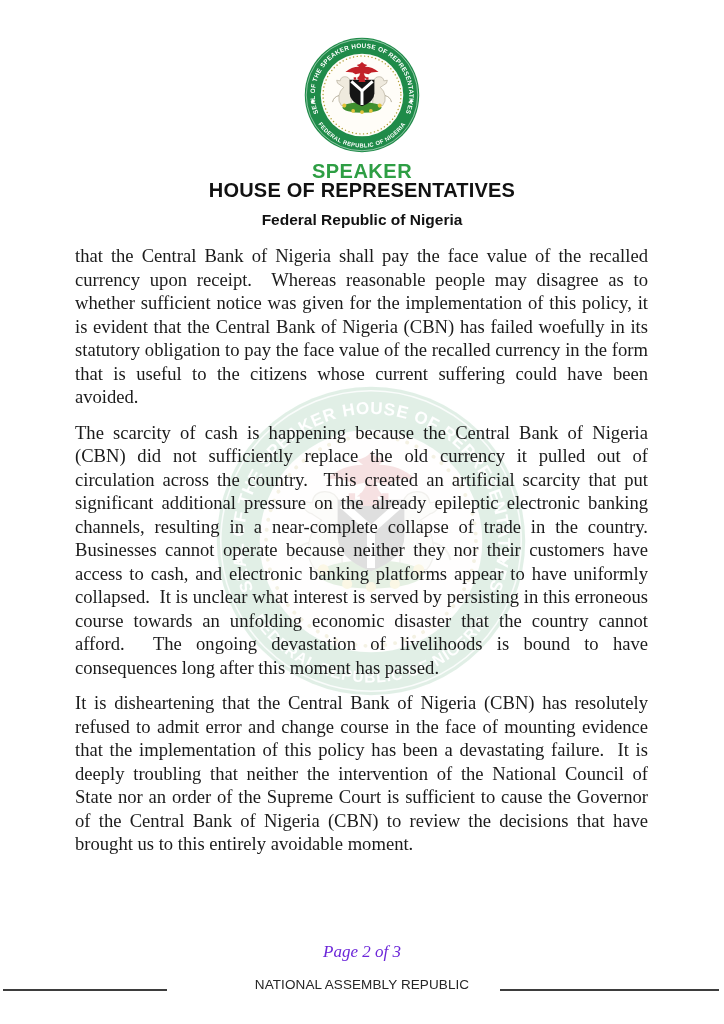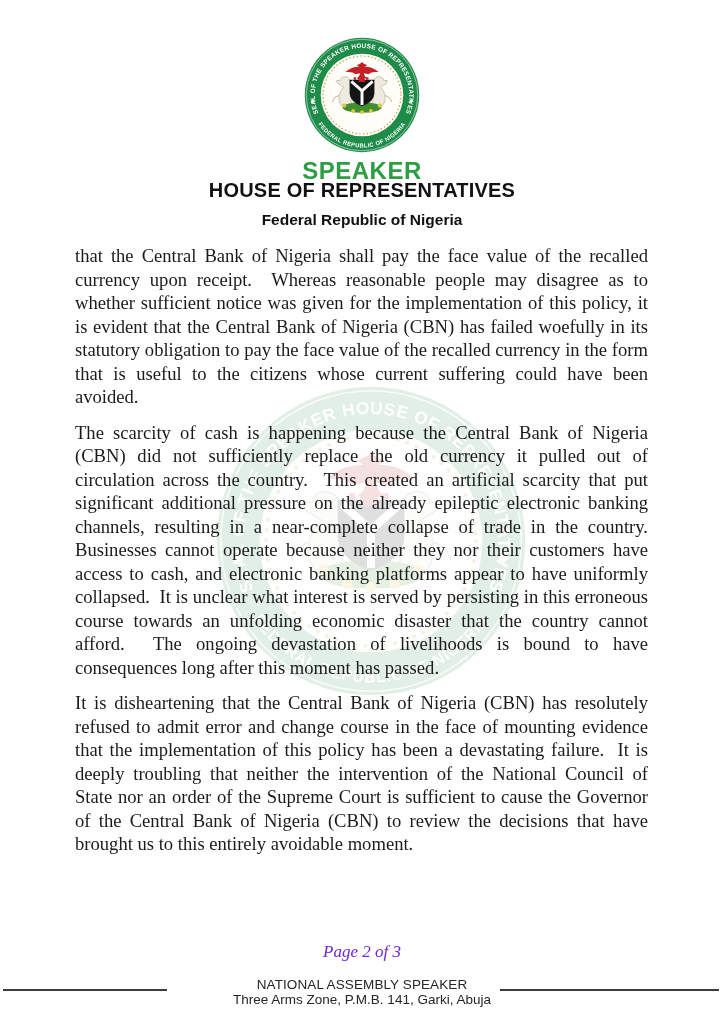--- a/index.html
+++ b/index.html
@@ -5,21 +5,21 @@
   html,body{margin:0;padding:0;background:#ffffff;}
   .page{
     position:relative;width:724px;height:1024px;background:#ffffff;
     overflow:hidden;font-family:"Liberation Serif",serif;color:#1b1b1b;
   }
   
   .header{position:absolute;top:36px;left:0;right:0;text-align:center;z-index:2;}
   .seal{width:118px;height:118px;display:inline-block;}
   .seal-arc-text{fill:#ffffff;font-family:"Liberation Sans",sans-serif;font-weight:bold;}
   .speaker-title{margin:3px 0 0 0;font-family:"Liberation Sans",sans-serif;font-weight:bold;
-    font-size:24px;letter-spacing:0.5px;color:#2e9e44;line-height:20px;}
+    font-size:20px;letter-spacing:0.5px;color:#2e9e44;line-height:20px;}
   .house-line{margin:1px 0 12px 0;font-family:"Liberation Sans",sans-serif;font-weight:bold;
     font-size:20px;letter-spacing:0.2px;color:#111;line-height:17px;}
   .federal-line{margin:0;font-family:"Liberation Sans",sans-serif;font-weight:bold;
     font-size:15.5px;color:#111;line-height:17px;}
   
   .watermark{position:absolute;left:212px;top:382px;width:318px;height:318px;
     opacity:0.13;z-index:0;pointer-events:none;}
   
   .content{position:absolute;left:75px;top:244px;width:581px;z-index:1;}
   .para{margin:0 8px 12px 0;font-size:18.6px;line-height:23.5px;text-align:justify;
@@ -109,17 +109,16 @@
     <p class="para">that the Central Bank of Nigeria shall pay the face value of the recalled currency upon receipt.  Whereas reasonable people may disagree as to whether sufficient notice was given for the implementation of this policy, it is evident that the Central Bank of Nigeria (CBN) has failed woefully in its statutory obligation to pay the face value of the recalled currency in the form that is useful to the citizens whose current suffering could have been avoided.</p>
     <p class="para">The scarcity of cash is happening because the Central Bank of Nigeria (CBN) did not sufficiently replace the old currency it pulled out of circulation across the country.  This created an artificial scarcity that put significant additional pressure on the already epileptic electronic banking channels, resulting in a near-complete collapse of trade in the country.  Businesses cannot operate because neither they nor their customers have access to cash, and electronic banking platforms appear to have uniformly collapsed.  It is unclear what interest is served by persisting in this erroneous course towards an unfolding economic disaster that the country cannot afford.  The ongoing devastation of livelihoods is bound to have consequences long after this moment has passed.</p>
     <p class="para">It is disheartening that the Central Bank of Nigeria (CBN) has resolutely refused to admit error and change course in the face of mounting evidence that the implementation of this policy has been a devastating failure.  It is deeply troubling that neither the intervention of the National Council of State nor an order of the Supreme Court is sufficient to cause the Governor of the Central Bank of Nigeria (CBN) to review the decisions that have brought us to this entirely avoidable moment.</p>
   </div>
 
   <div class="page-label">Page 2 of 3</div>
 
   <div class="footer-rule left"></div>
   <div class="footer-rule right"></div>
   <div class="footer-text">
-    <p class="footer-line1">NATIONAL ASSEMBLY SPEAKER</p>
-    <p class="footer-line2">Three Arms Zone, P.M.B. 141, Garki, Abuja</p>
+    <p class="footer-line1">NATIONAL ASSEMBLY REPUBLIC</p>
   </div>
 
 </div>
 
 </body></html>

